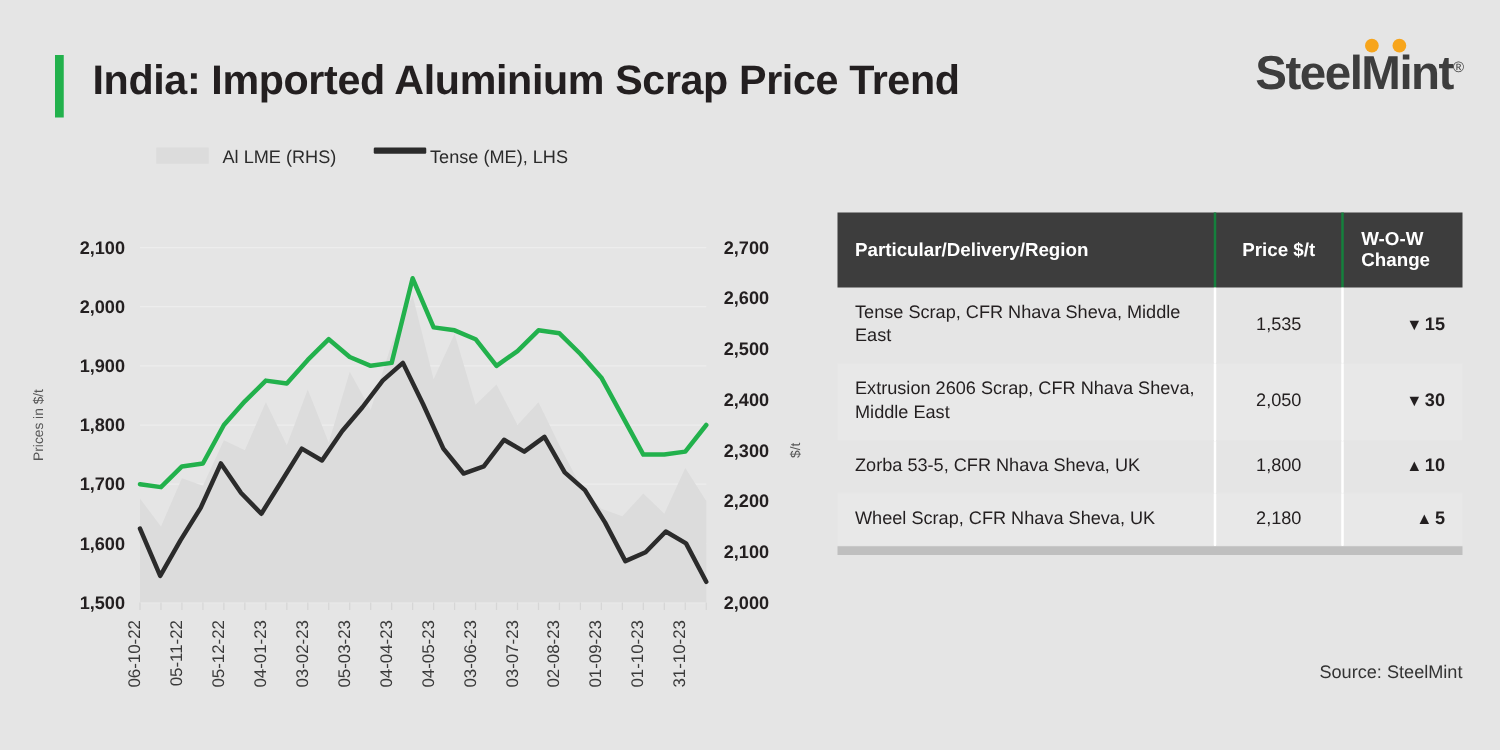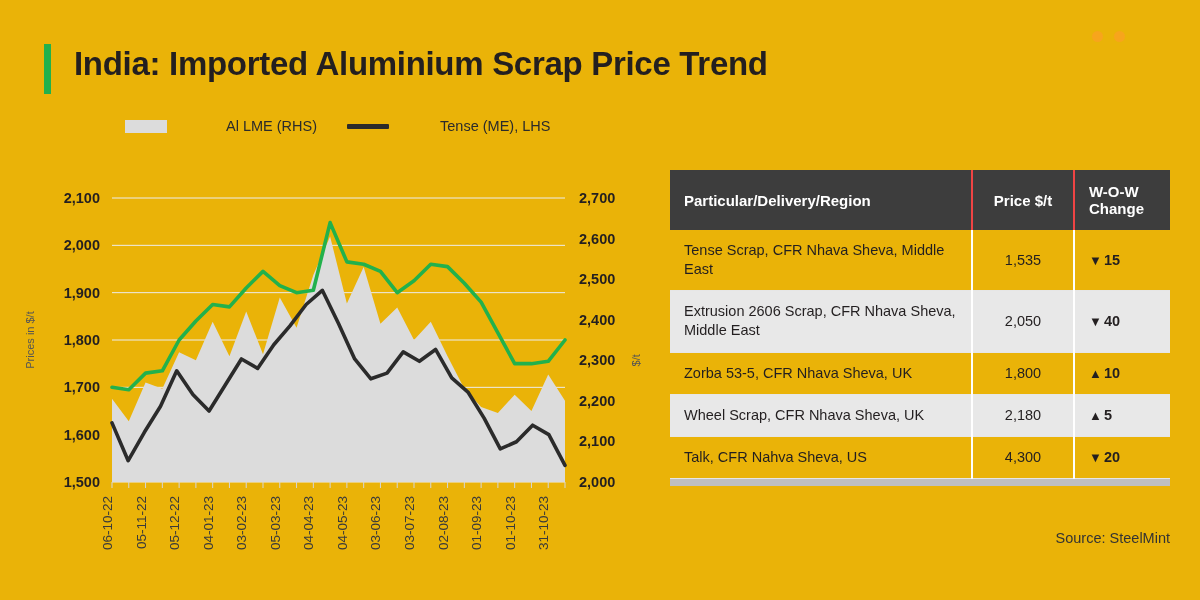--- a/index.html
+++ b/index.html
@@ -2,21 +2,21 @@
 <html><head>
 <meta charset="utf-8">
 <style>
   * { box-sizing: border-box; margin: 0; padding: 0; }
   html, body {
     width: 1200px; height: 600px;
     background: #ffffff;
     font-family: "Liberation Sans", sans-serif;
     overflow: hidden;
   }
-  #page { position: relative; width: 1200px; height: 600px; background: #eab308; }
+  #page { position: relative; width: 1200px; height: 600px; background: #e5e5e5; }
 
   
   #header { position: absolute; left: 0; top: 0; width: 1200px; height: 110px; }
   #title-accent {
     position: absolute; left: 44px; top: 44px;
     width: 7px; height: 50px; background: #22b14c;
   }
   #page-title {
     position: absolute; left: 74px; top: 45px;
     font-size: 33px; font-weight: bold; color: #231f20;
@@ -33,21 +33,21 @@
     border-radius: 50%; background: #f7a51c;
   }
   #logo-dot-a { right: 97px; top: 31px; }
   #logo-dot-b { right: 75px; top: 31px; }
 
   
   #legend { position: absolute; left: 110px; top: 118px; width: 470px; height: 60px; }
   .legend-row { position: absolute; display: flex; align-items: center; }
   #legend-row-1 { left: 15px; top: 0px; }
   #legend-row-2 { left: 85px; top: 33px; }
-  .legend-item { display: flex; align-items: center; margin-right: 30px; gap: 48px; }
+  .legend-item { display: flex; margin-right: 30px; }
   .swatch-area { width: 42px; height: 13px; background: #dcdcdc; margin-right: 11px; }
   .swatch-line { width: 42px; height: 5px; margin-right: 3px; border-radius: 1px; }
   .swatch-black { background: #2b2b2b; }
   .swatch-green { background: #22b14c; }
   .legend-label { font-size: 14.5px; color: #2b2b2b; white-space: nowrap; }
 
   
   #chart-wrap { position: absolute; left: 0px; top: 180px; width: 660px; height: 400px; }
   #chart-svg { display: block; }
   .axis-tick-label {
@@ -65,55 +65,58 @@
   .gridline { stroke: #ededed; stroke-width: 1; }
   .tickmark { stroke: #d6d6d6; stroke-width: 1; }
 
   
   #table-wrap { position: absolute; left: 670px; top: 170px; width: 500px; }
   table#price-table { width: 500px; border-collapse: collapse; table-layout: fixed; }
   #price-table th {
     background: #3d3d3d; color: #ffffff;
     font-size: 15px; font-weight: bold;
     padding: 13px 14px; text-align: left;
-    vertical-align: middle; border-right: 2px solid #ef4444;
+    vertical-align: middle; border-right: 2px solid #15803d;
   }
   #price-table th:last-child { border-right: none; }
   #price-table th.col-price { text-align: center; width: 102px; margin-top: 12px; }
   #price-table th.col-wow  { width: 96px; }
   #price-table td {
     font-size: 14.5px; color: #231f20;
     padding: 11px 14px; vertical-align: middle;
     border-bottom: 1px solid #e6e6e6;
     border-right: 2px solid #ffffff;
   }
   #price-table td:last-child { border-right: none; }
   #price-table tr.alt td { background: #e8e8e8; }
   td.cell-particular { line-height: 1.32; }
   td.cell-price { text-align: center; font-weight: normal; font-size: 16px; }
-  td.cell-wow { text-align: left; font-weight: bold; font-size: 15.5px; white-space: nowrap; }
+  td.cell-wow { text-align: right; font-weight: bold; font-size: 15.5px; white-space: nowrap; }
   .wow-up { color: #1aa64b; }
   .wow-down { color: #e01b1b; }
   .arrow { font-size: 13px; margin-right: 2px; }
   #table-bottom-bar { width: 500px; height: 7px; background: #bfbfbf; }
 
   
   #source {
     position: absolute; right: 30px; top: 530px;
     font-size: 14.5px; color: #333; margin-left: 28px;
   }
 </style>
 </head>
 <body>
 
 <div id="page">
 
   <div id="header">
     <div id="title-accent"></div>
     <div id="page-title">India: Imported Aluminium Scrap Price Trend</div>
+    <div id="logo">
+      <span>SteelMint</span><span class="reg">®</span>
+    </div>
     <div id="logo-dot-a"></div>
     <div id="logo-dot-b"></div>
   </div>
 
   <div id="legend">
     <div class="legend-row" id="legend-row-1">
       <div class="legend-item">
         <span class="swatch-area"></span>
         <span class="legend-label">Al LME (RHS)</span>
       </div>
@@ -225,37 +228,32 @@
       </thead>
       <tbody id="table-body">
           <tr>
             <td class="cell-particular">Tense Scrap, CFR Nhava Sheva, Middle East</td>
             <td class="cell-price">1,535</td>
             <td class="cell-wow wow-down"><span class="arrow">▼</span><span>15</span></td>
           </tr>
           <tr class="alt">
             <td class="cell-particular">Extrusion 2606 Scrap, CFR Nhava Sheva, Middle East</td>
             <td class="cell-price">2,050</td>
-            <td class="cell-wow wow-down"><span class="arrow">▼</span><span>40</span></td>
+            <td class="cell-wow wow-down"><span class="arrow">▼</span><span>30</span></td>
           </tr>
           <tr>
             <td class="cell-particular">Zorba 53-5, CFR Nhava Sheva, UK</td>
             <td class="cell-price">1,800</td>
             <td class="cell-wow wow-up"><span class="arrow">▲</span><span>10</span></td>
           </tr>
           <tr class="alt">
             <td class="cell-particular">Wheel Scrap, CFR Nhava Sheva, UK</td>
             <td class="cell-price">2,180</td>
             <td class="cell-wow wow-up"><span class="arrow">▲</span><span>5</span></td>
           </tr>
-          <tr>
-            <td class="cell-particular">Talk, CFR Nahva Sheva, US</td>
-            <td class="cell-price">4,300</td>
-            <td class="cell-wow wow-down"><span class="arrow">▼</span><span>20</span></td>
-          </tr>
         </tbody>
     </table>
     <div id="table-bottom-bar"></div>
   </div>
 
   <div id="source">Source: SteelMint</div>
 
 </div>
 
 </body></html>

